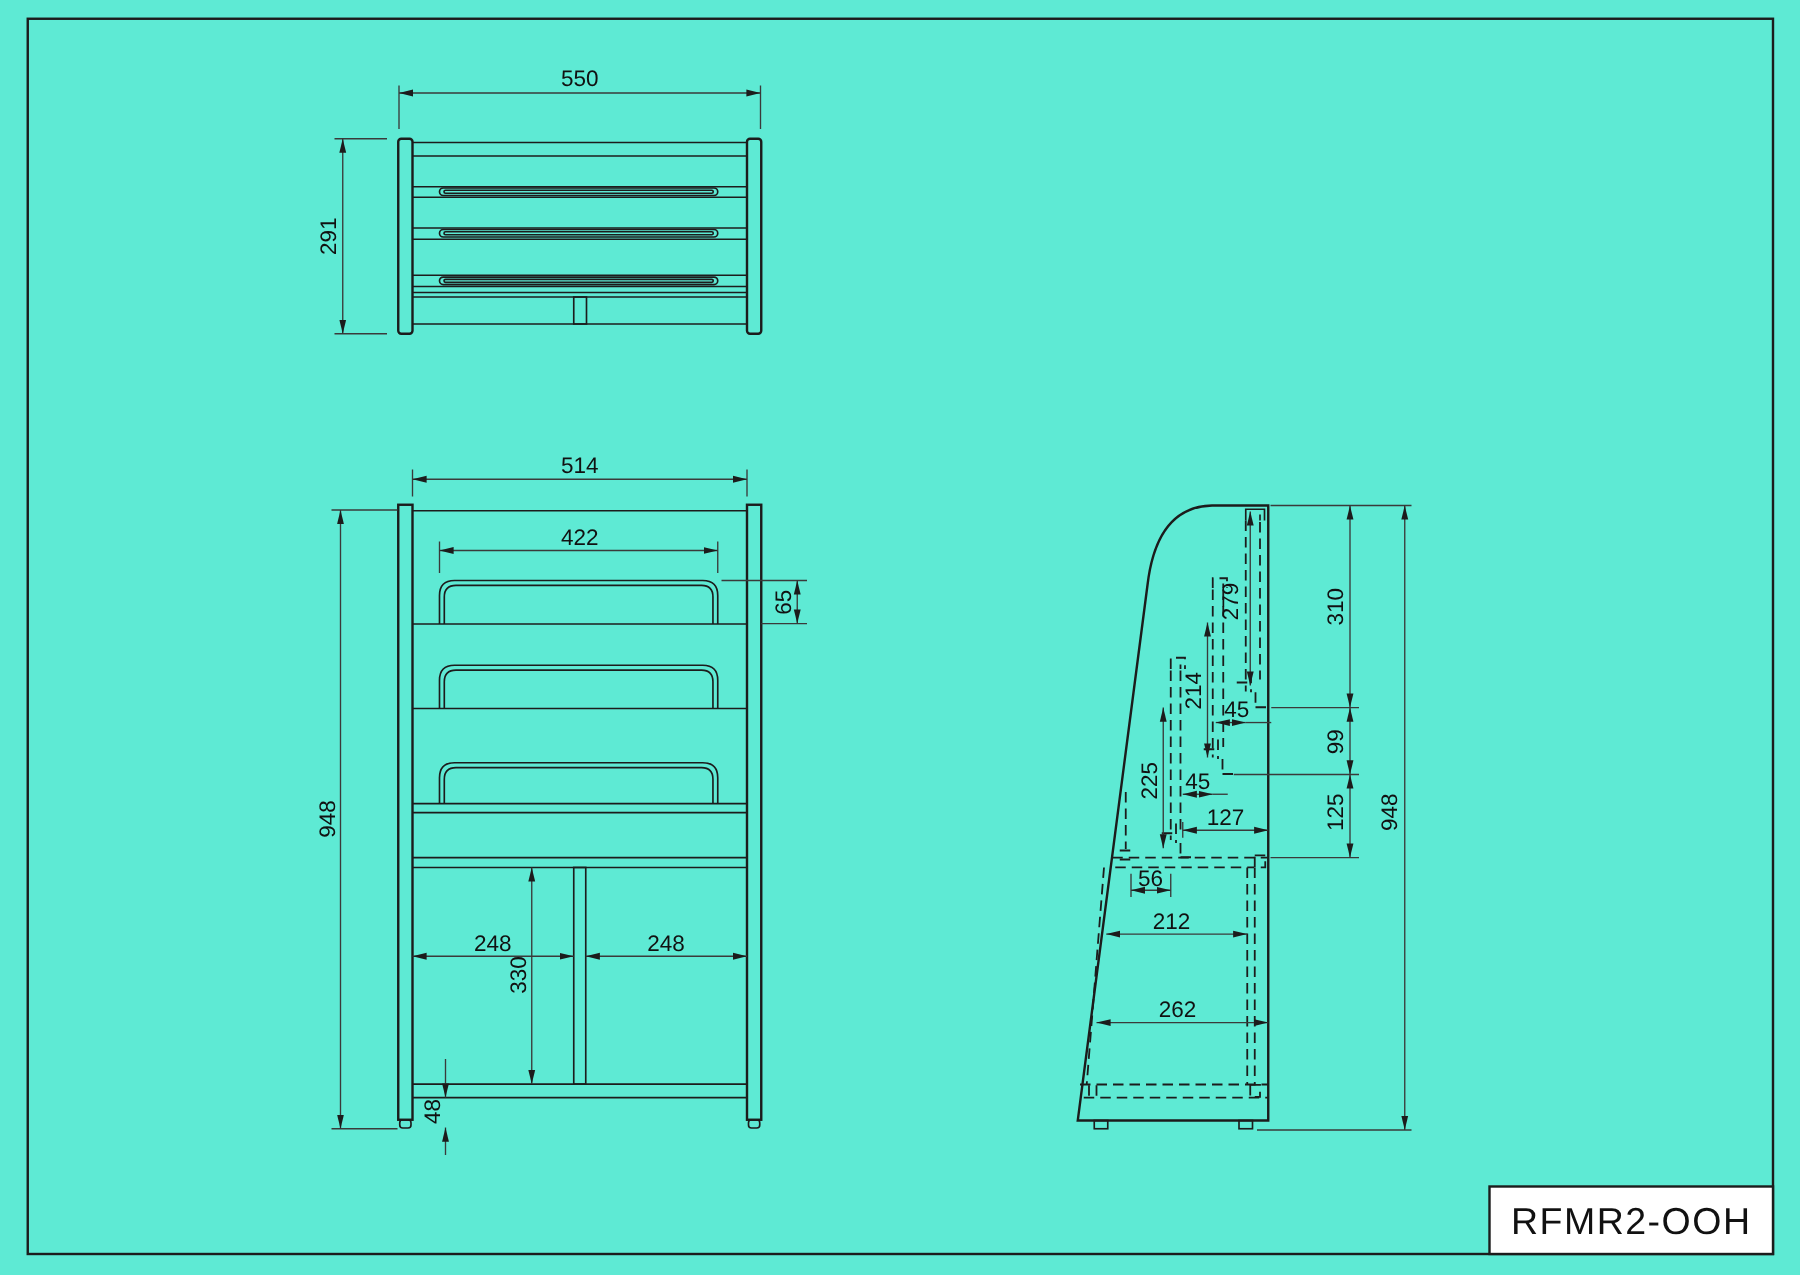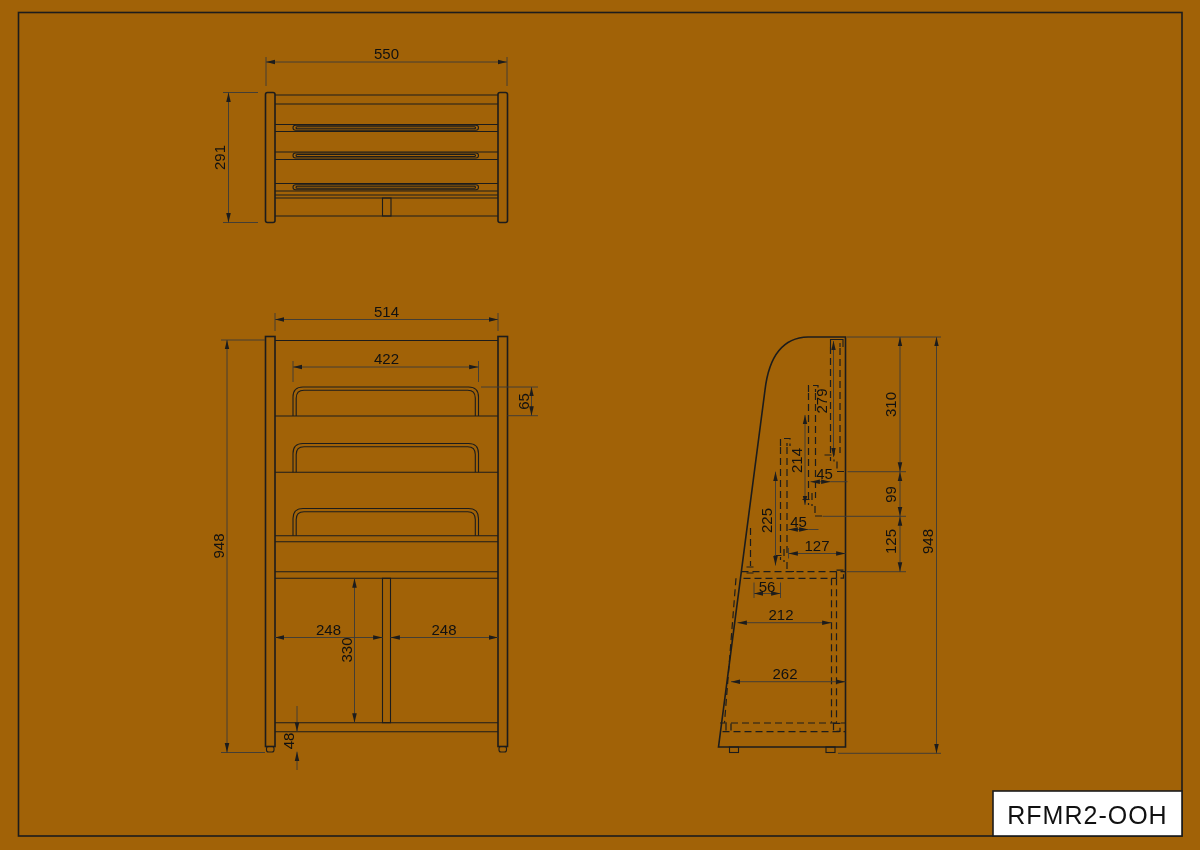--- a/index.html
+++ b/index.html
@@ -1,16 +1,16 @@
 <!DOCTYPE html>
 <html><head>
 <meta charset="utf-8">
 <style>
   html,body{margin:0;padding:0;background:#ffffff;}
-  .page{position:relative;width:1200px;height:850px;background:#a16207;overflow:hidden;}
+  .page{position:relative;width:1200px;height:850px;background:#5eead4;overflow:hidden;}
   svg{display:block;}
   .ol{stroke:#1c1c1c;stroke-width:1.6;fill:none;stroke-linecap:square;}
   .olf{stroke:#1c1c1c;stroke-width:1.6;fill:#ffffff;}
   .th{stroke:#1c1c1c;stroke-width:1.1;fill:none;}
   .hid{stroke:#1c1c1c;stroke-width:1.2;fill:none;stroke-dasharray:7 4;}
   .ext{stroke:#3a3a3a;stroke-width:0.9;fill:none;}
   .dim{stroke:#3a3a3a;stroke-width:0.9;fill:none;marker-start:url(#as);marker-end:url(#ae);}
   .dimE{stroke:#3a3a3a;stroke-width:0.9;fill:none;marker-end:url(#ae);}
   .dt{font-family:"Liberation Sans",sans-serif;font-size:15px;fill:#111;text-anchor:middle;dominant-baseline:central;}
   .tb{font-family:"Liberation Sans",sans-serif;font-size:25px;fill:#111;text-anchor:middle;dominant-baseline:central;letter-spacing:1px;}

